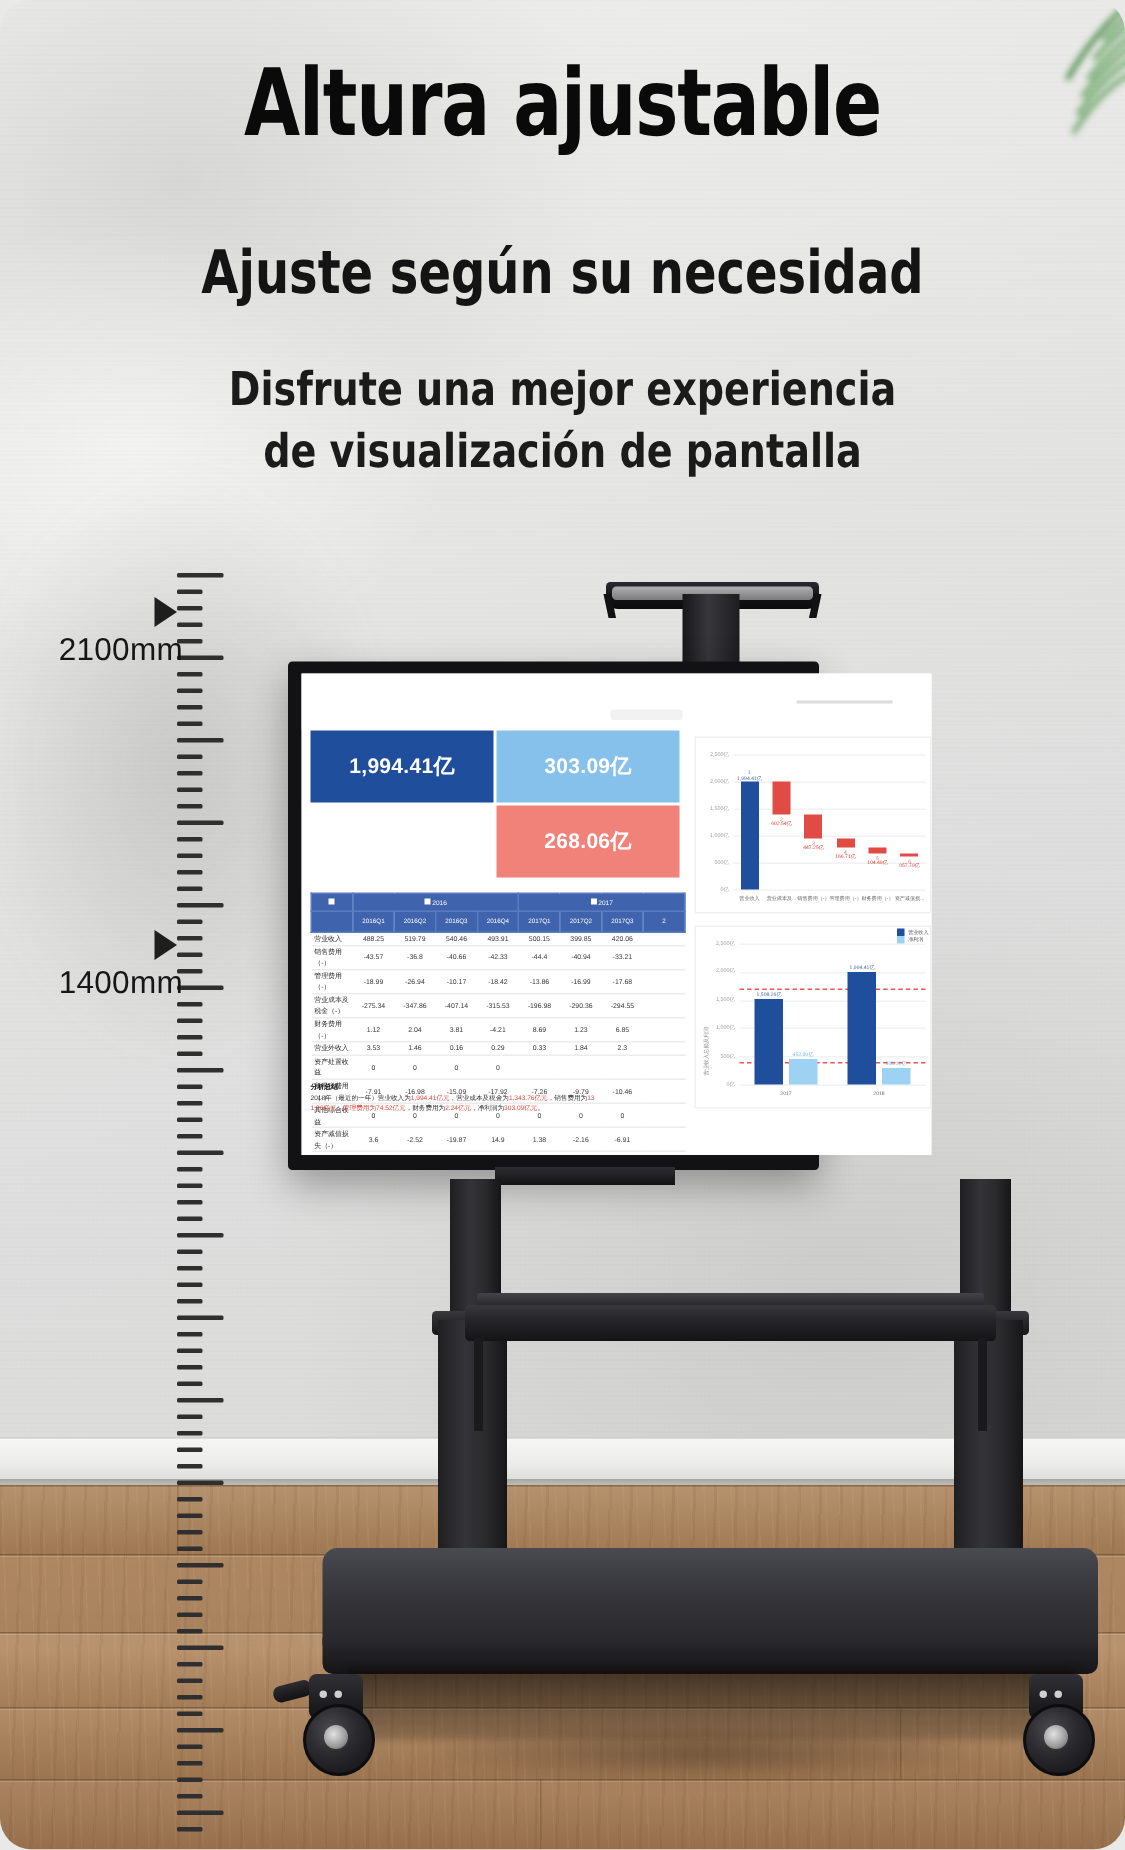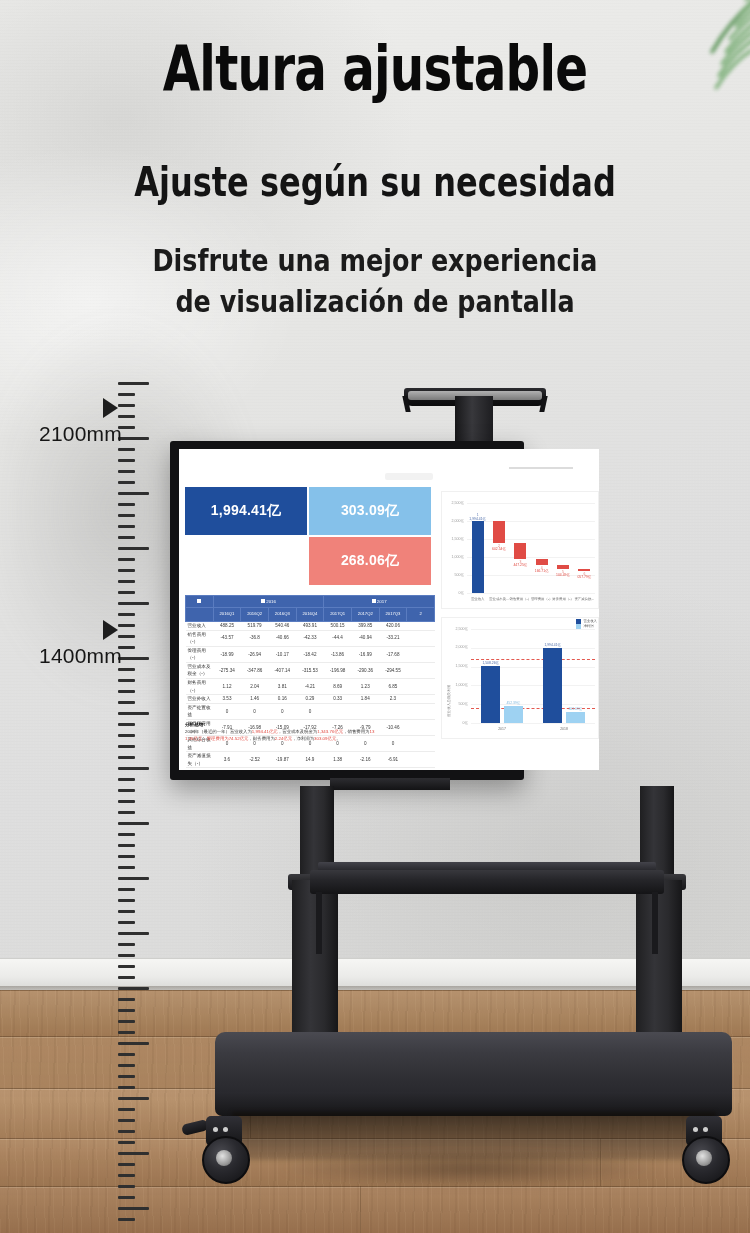--- a/index.html
+++ b/index.html
@@ -1,21 +1,21 @@
 <!DOCTYPE html>
 <html><head>
 <meta charset="utf-8">
 <style>
   html,body{margin:0;padding:0;}
   body{
     width:750px;height:1233px;position:relative;overflow:hidden;
     font-family:"Liberation Sans",sans-serif;
     background:#e9e9e7;
   }
-  .stage{position:absolute;inset:0;overflow:hidden;}
+  .stage{position:absolute;inset:0;overflow:hidden;border-radius:21px;}
 
   
   .wall{
     position:absolute;left:0;top:0;width:750px;height:976px;
     background:
       radial-gradient(ellipse 300px 220px at 90px 300px, rgba(255,255,255,.55), rgba(255,255,255,0) 70%),
       radial-gradient(ellipse 420px 320px at 120px 120px, rgba(190,190,188,.45), rgba(190,190,188,0) 70%),
       radial-gradient(ellipse 520px 400px at 560px 860px, rgba(176,176,174,.35), rgba(176,176,174,0) 72%),
       linear-gradient(160deg,#efefed 0%,#e6e6e4 35%,#dedede 65%,#d9d9d7 100%);
   }
@@ -120,21 +120,21 @@
     border-radius:3px 3px 8px 8px;}
   .cam-tray-top{position:absolute;left:408px;top:391px;width:134px;height:9px;
     background:linear-gradient(180deg,#c9c9c9,#8d8d8d);border-radius:3px;opacity:.85;}
   .cam-tray-lip-l{position:absolute;left:404px;top:396px;width:5px;height:16px;
     background:#121214;transform:skewX(12deg);}
   .cam-tray-lip-r{position:absolute;left:541px;top:396px;width:5px;height:16px;
     background:#121214;transform:skewX(-12deg);}
 
   
   .tv-frame{
-    position:absolute;left:170px;top:441px;width:354px;height:339px;
+    position:absolute;left:192px;top:441px;width:354px;height:339px;
     background:#121214;border-radius:3px;
     box-shadow:0 10px 26px rgba(0,0,0,.32);
   }
   .tv-screen{position:absolute;left:9px;top:8px;width:420px;height:321px;background:#fff;overflow:hidden;}
   .tv-foot{position:absolute;left:330px;top:778px;width:120px;height:12px;
     background:linear-gradient(180deg,#2d2d31,#131315);}
 
   
   .col-l{position:absolute;left:300px;top:786px;width:34px;height:106px;}
   .col-r{position:absolute;left:640px;top:786px;width:34px;height:106px;}

